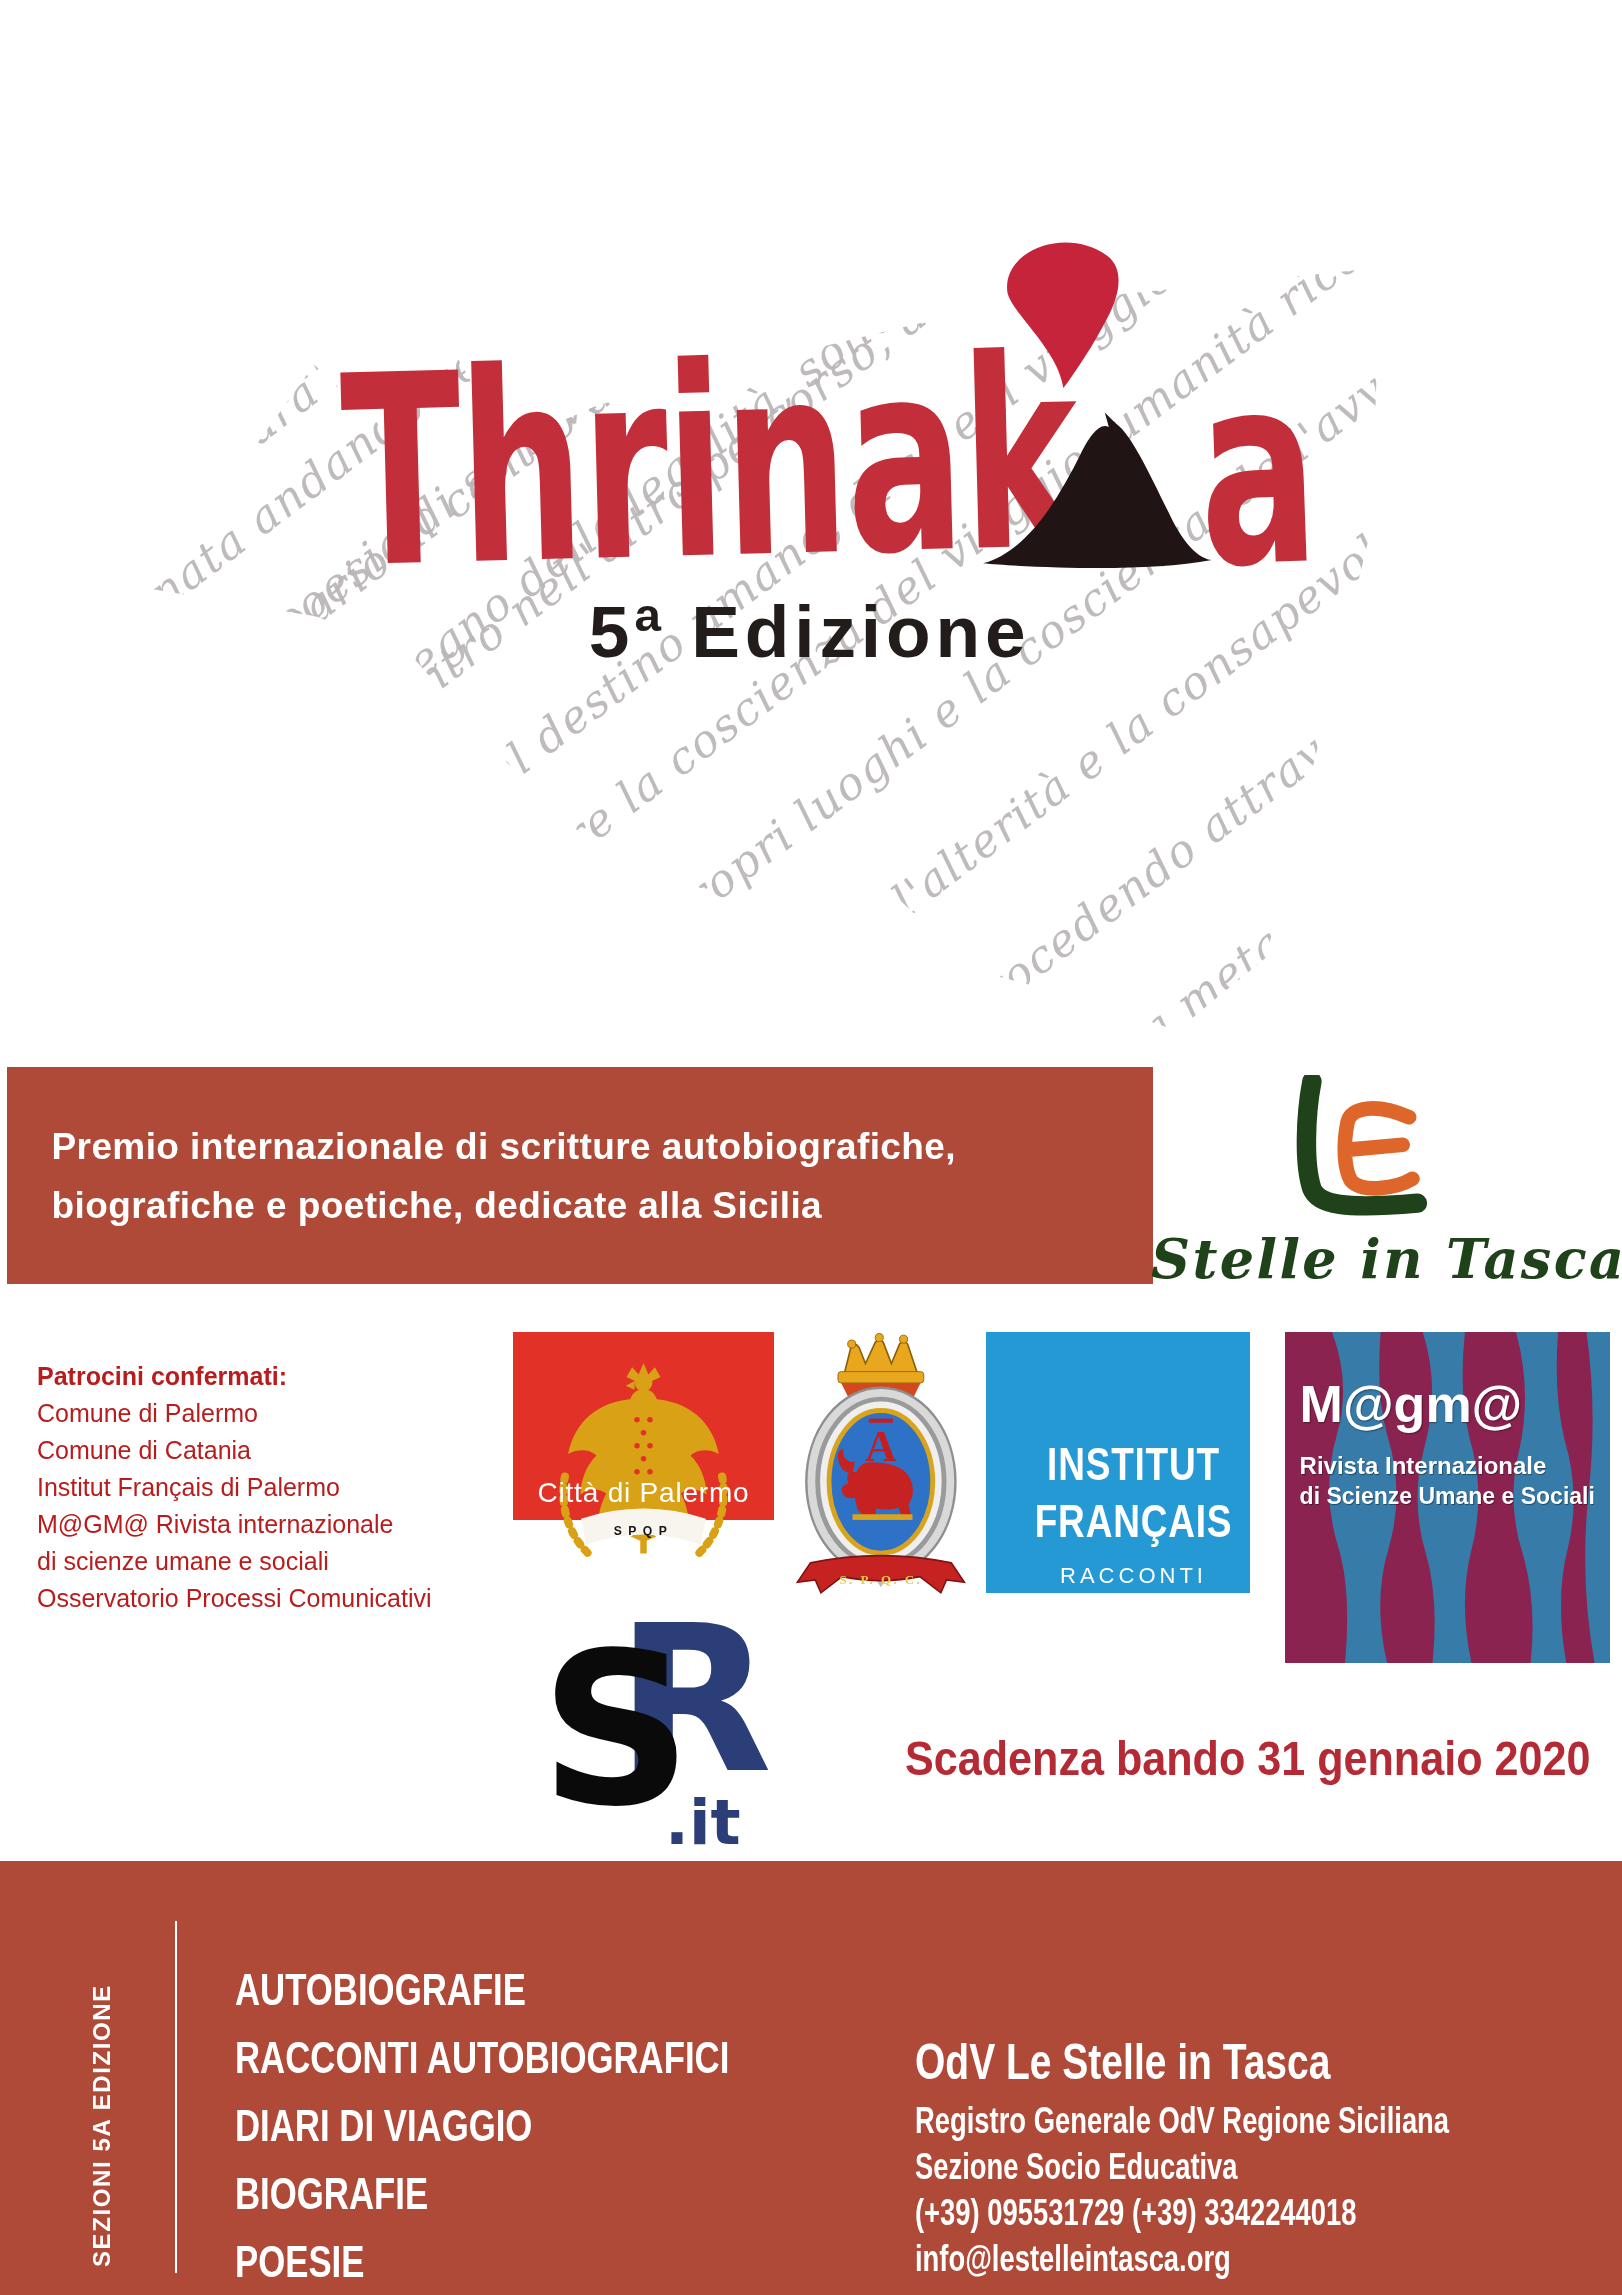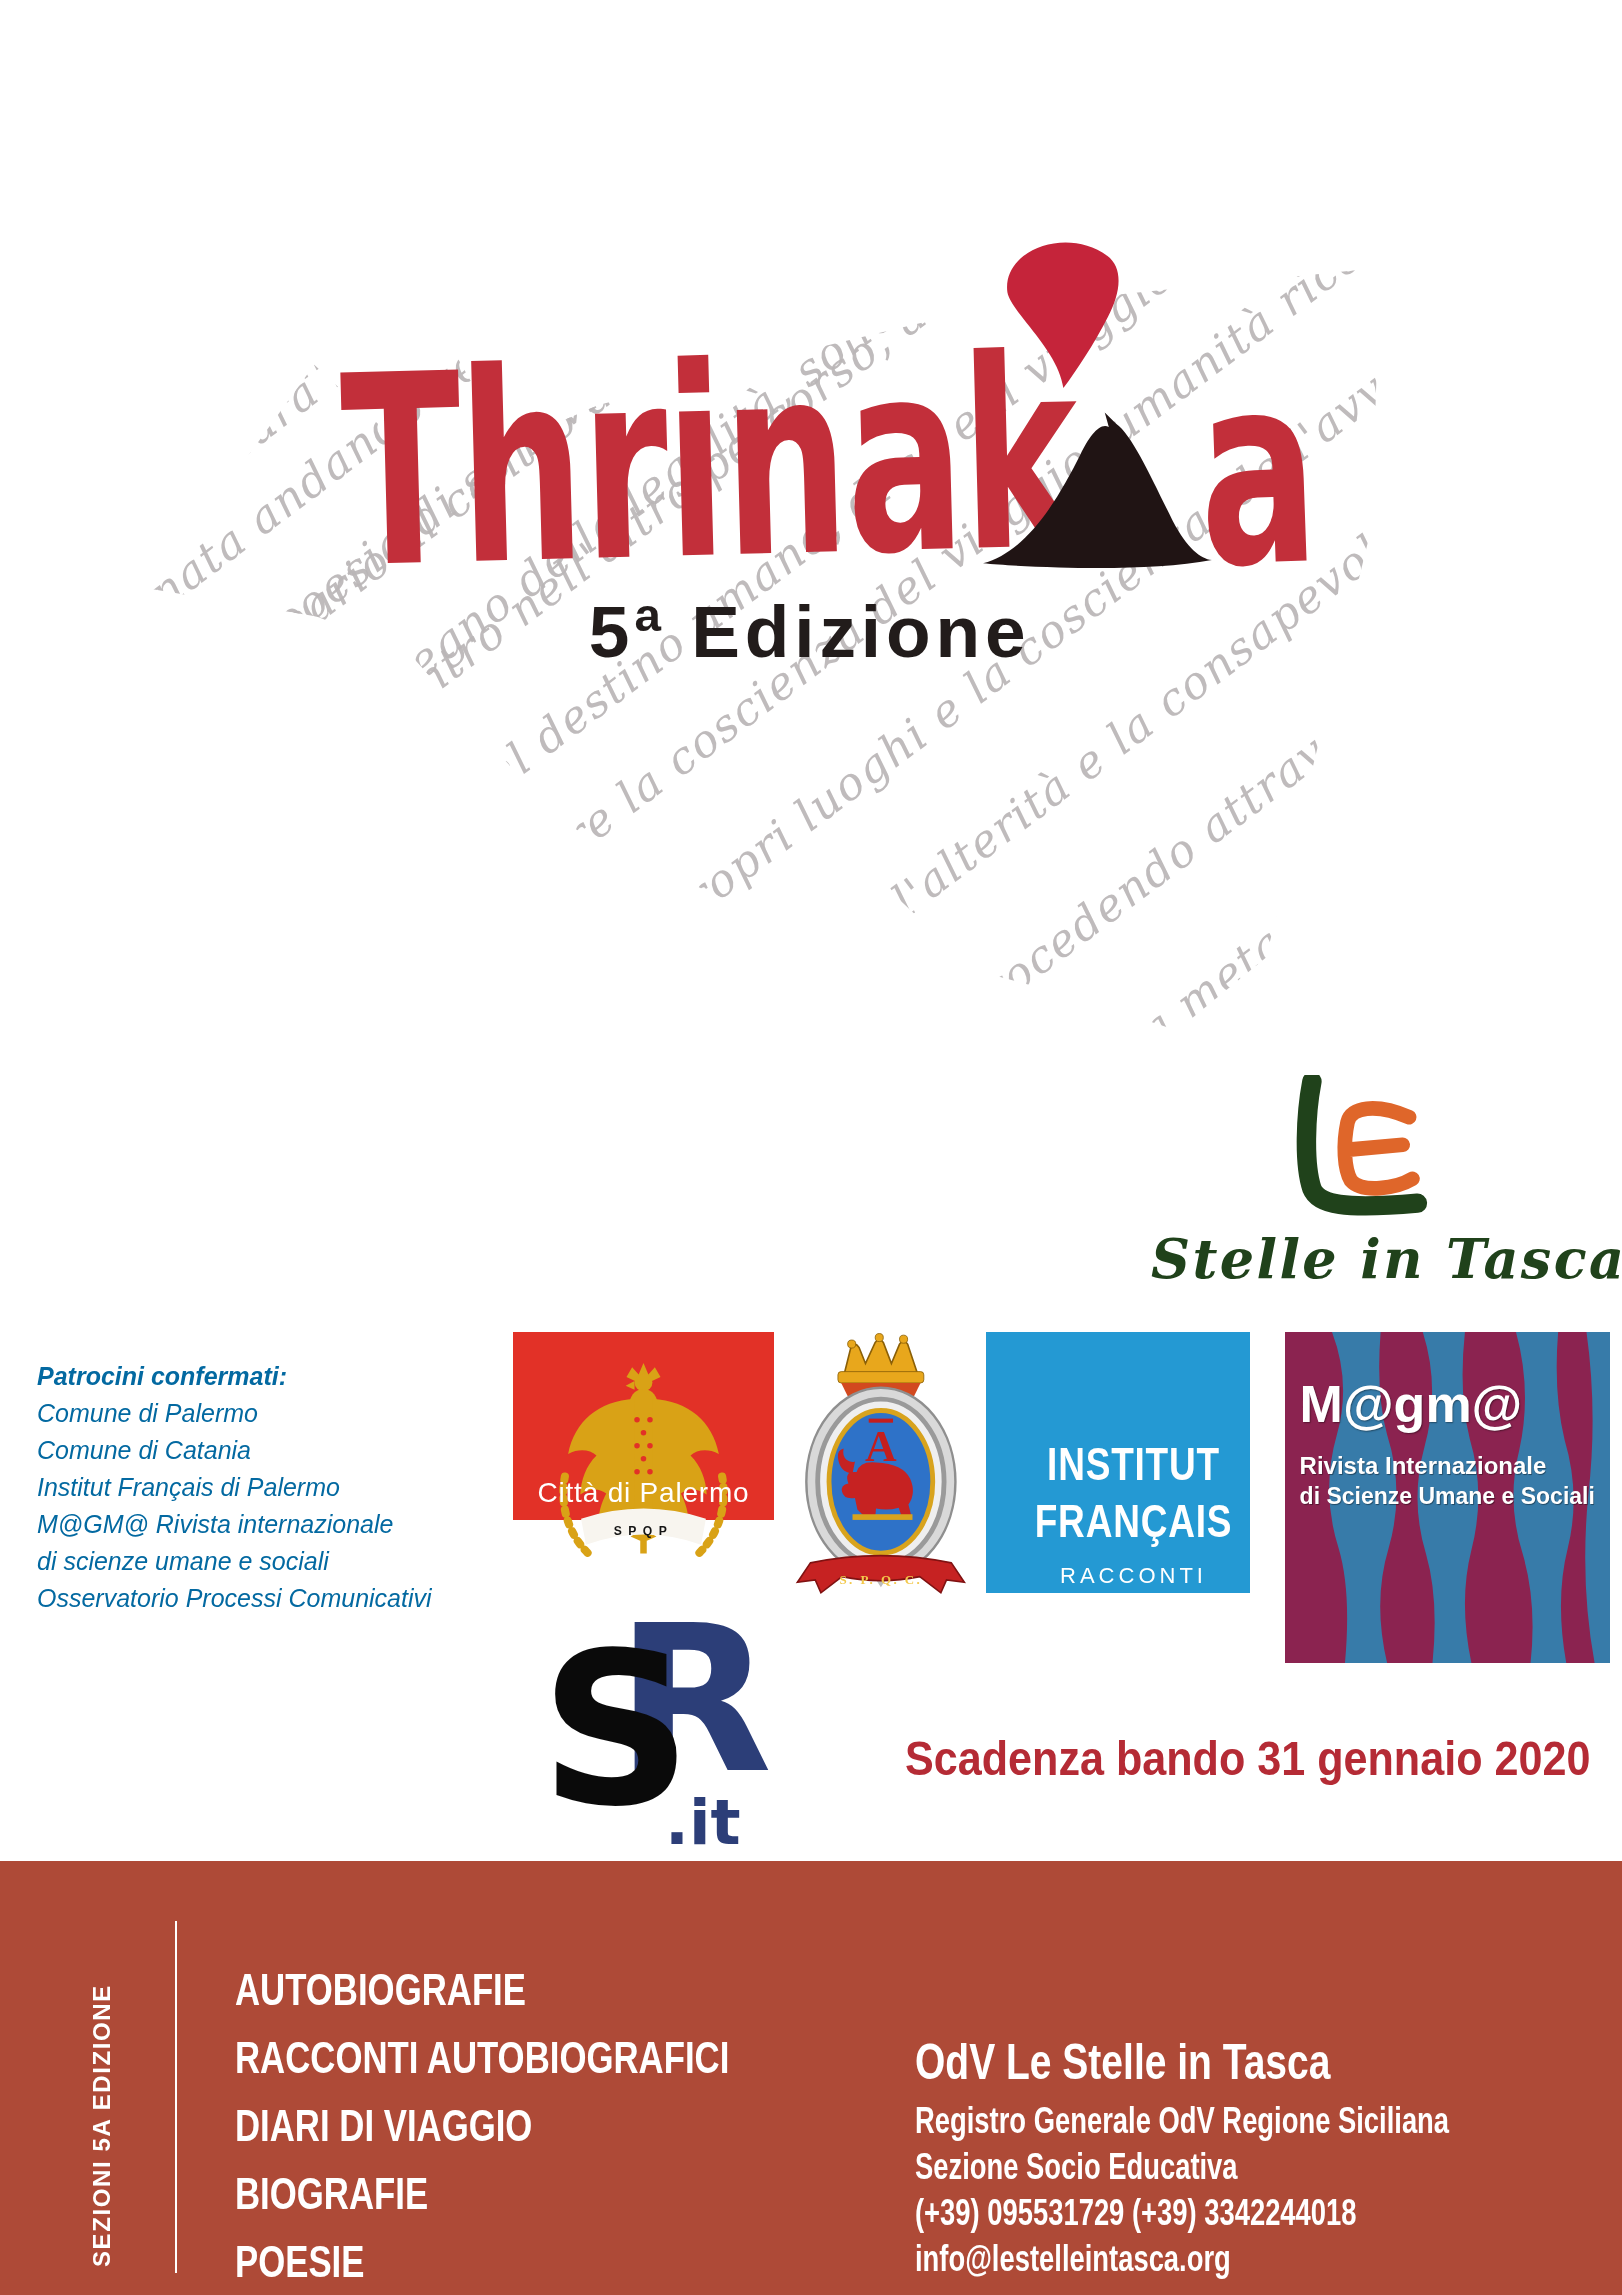--- a/index.html
+++ b/index.html
@@ -36,21 +36,21 @@
     color:#fff;font-weight:bold;font-size:37px;line-height:59px;padding:50px 0 0 45px;
     box-sizing:border-box;letter-spacing:0.4px;}
 
   
   .le-monogram{position:absolute;left:1294px;top:1075px;width:138px;height:146px;}
   .stelle-script{position:absolute;left:1151px;top:1227px;width:467px;
     font-family:"DejaVu Serif",serif;font-style:italic;font-weight:bold;font-size:54px;
     color:#20421b;letter-spacing:2.4px;white-space:nowrap;}
 
   
-  .patrocini{position:absolute;left:37px;top:1358px;font-size:25px;line-height:37px;color:#0369a1;font-style:italic;}
+  .patrocini{position:absolute;left:37px;top:1358px;font-size:25px;line-height:37px;color:#b91c1c;}
   .patrocini .h,.collab .h{font-weight:bold;}
   .collab{position:absolute;left:37px;top:1633px;font-size:25px;line-height:37px;color:#111;}
 
   
   .logo-palermo{position:absolute;left:513px;top:1332px;width:261px;height:188px;background:#e23127;}
   .logo-palermo .caption{position:absolute;left:0;bottom:11.4px;width:100%;text-align:center;
     color:#fff;font-size:28px;letter-spacing:0.8px;}
   .logo-catania{position:absolute;left:781px;top:1323px;width:203px;height:282px;background:#fff;}
   .logo-institut{position:absolute;left:986px;top:1332px;width:264px;height:261px;background:#2499d3;
     color:#fff;box-sizing:border-box;padding:104px 0 0 31px;text-align:center;}
@@ -122,20 +122,24 @@
          C 927 190 906 163 886 138 C 872 120 864 110 862 100 Z"></path>
     <path fill="#201414" d="M 832 434 C 885 420 923 358 952 300 C 963 277 976 260 987 266 L 982 248 L 996 262
          C 1016 276 1040 330 1066 382 C 1084 416 1100 428 1114 430 C 1062 440 985 441 925 439
          C 885 438 852 436 832 434 Z"></path>
     <g transform="translate(1102,435) rotate(-2) scale(0.72,1.08)">
       <text x="0" y="0" font-family="'DejaVu Sans',sans-serif" font-size="300" font-weight="bold" fill="#c22f3a">a</text>
     </g>
     <text x="346" y="550" font-family="'Liberation Sans',sans-serif" font-size="90" font-weight="bold" letter-spacing="6" fill="#221c1b">5ª Edizione</text>
   </svg>
 
+  <div class="banner">
+    <div>Premio internazionale di scritture autobiografiche,</div>
+    <div>biografiche e poetiche, dedicate alla Sicilia</div>
+  </div>
 
   <svg class="le-monogram" viewBox="0 0 170 180">
     <path d="M 22 8 C 14 50 12 110 22 140 C 30 160 62 166 152 158" fill="none" stroke="#20421b" stroke-width="24" stroke-linecap="round"></path>
     <path d="M 142 52 C 100 34 70 40 66 58 M 66 58 C 60 86 62 116 70 130 C 84 146 126 140 146 128 M 68 92 L 134 86" fill="none" stroke="#df662a" stroke-width="18" stroke-linecap="round"></path>
   </svg>
   <div class="stelle-script">Stelle in Tasca</div>
 
   <div class="patrocini">
     <div class="h">Patrocini confermati:</div>
     <div>Comune di Palermo</div>

